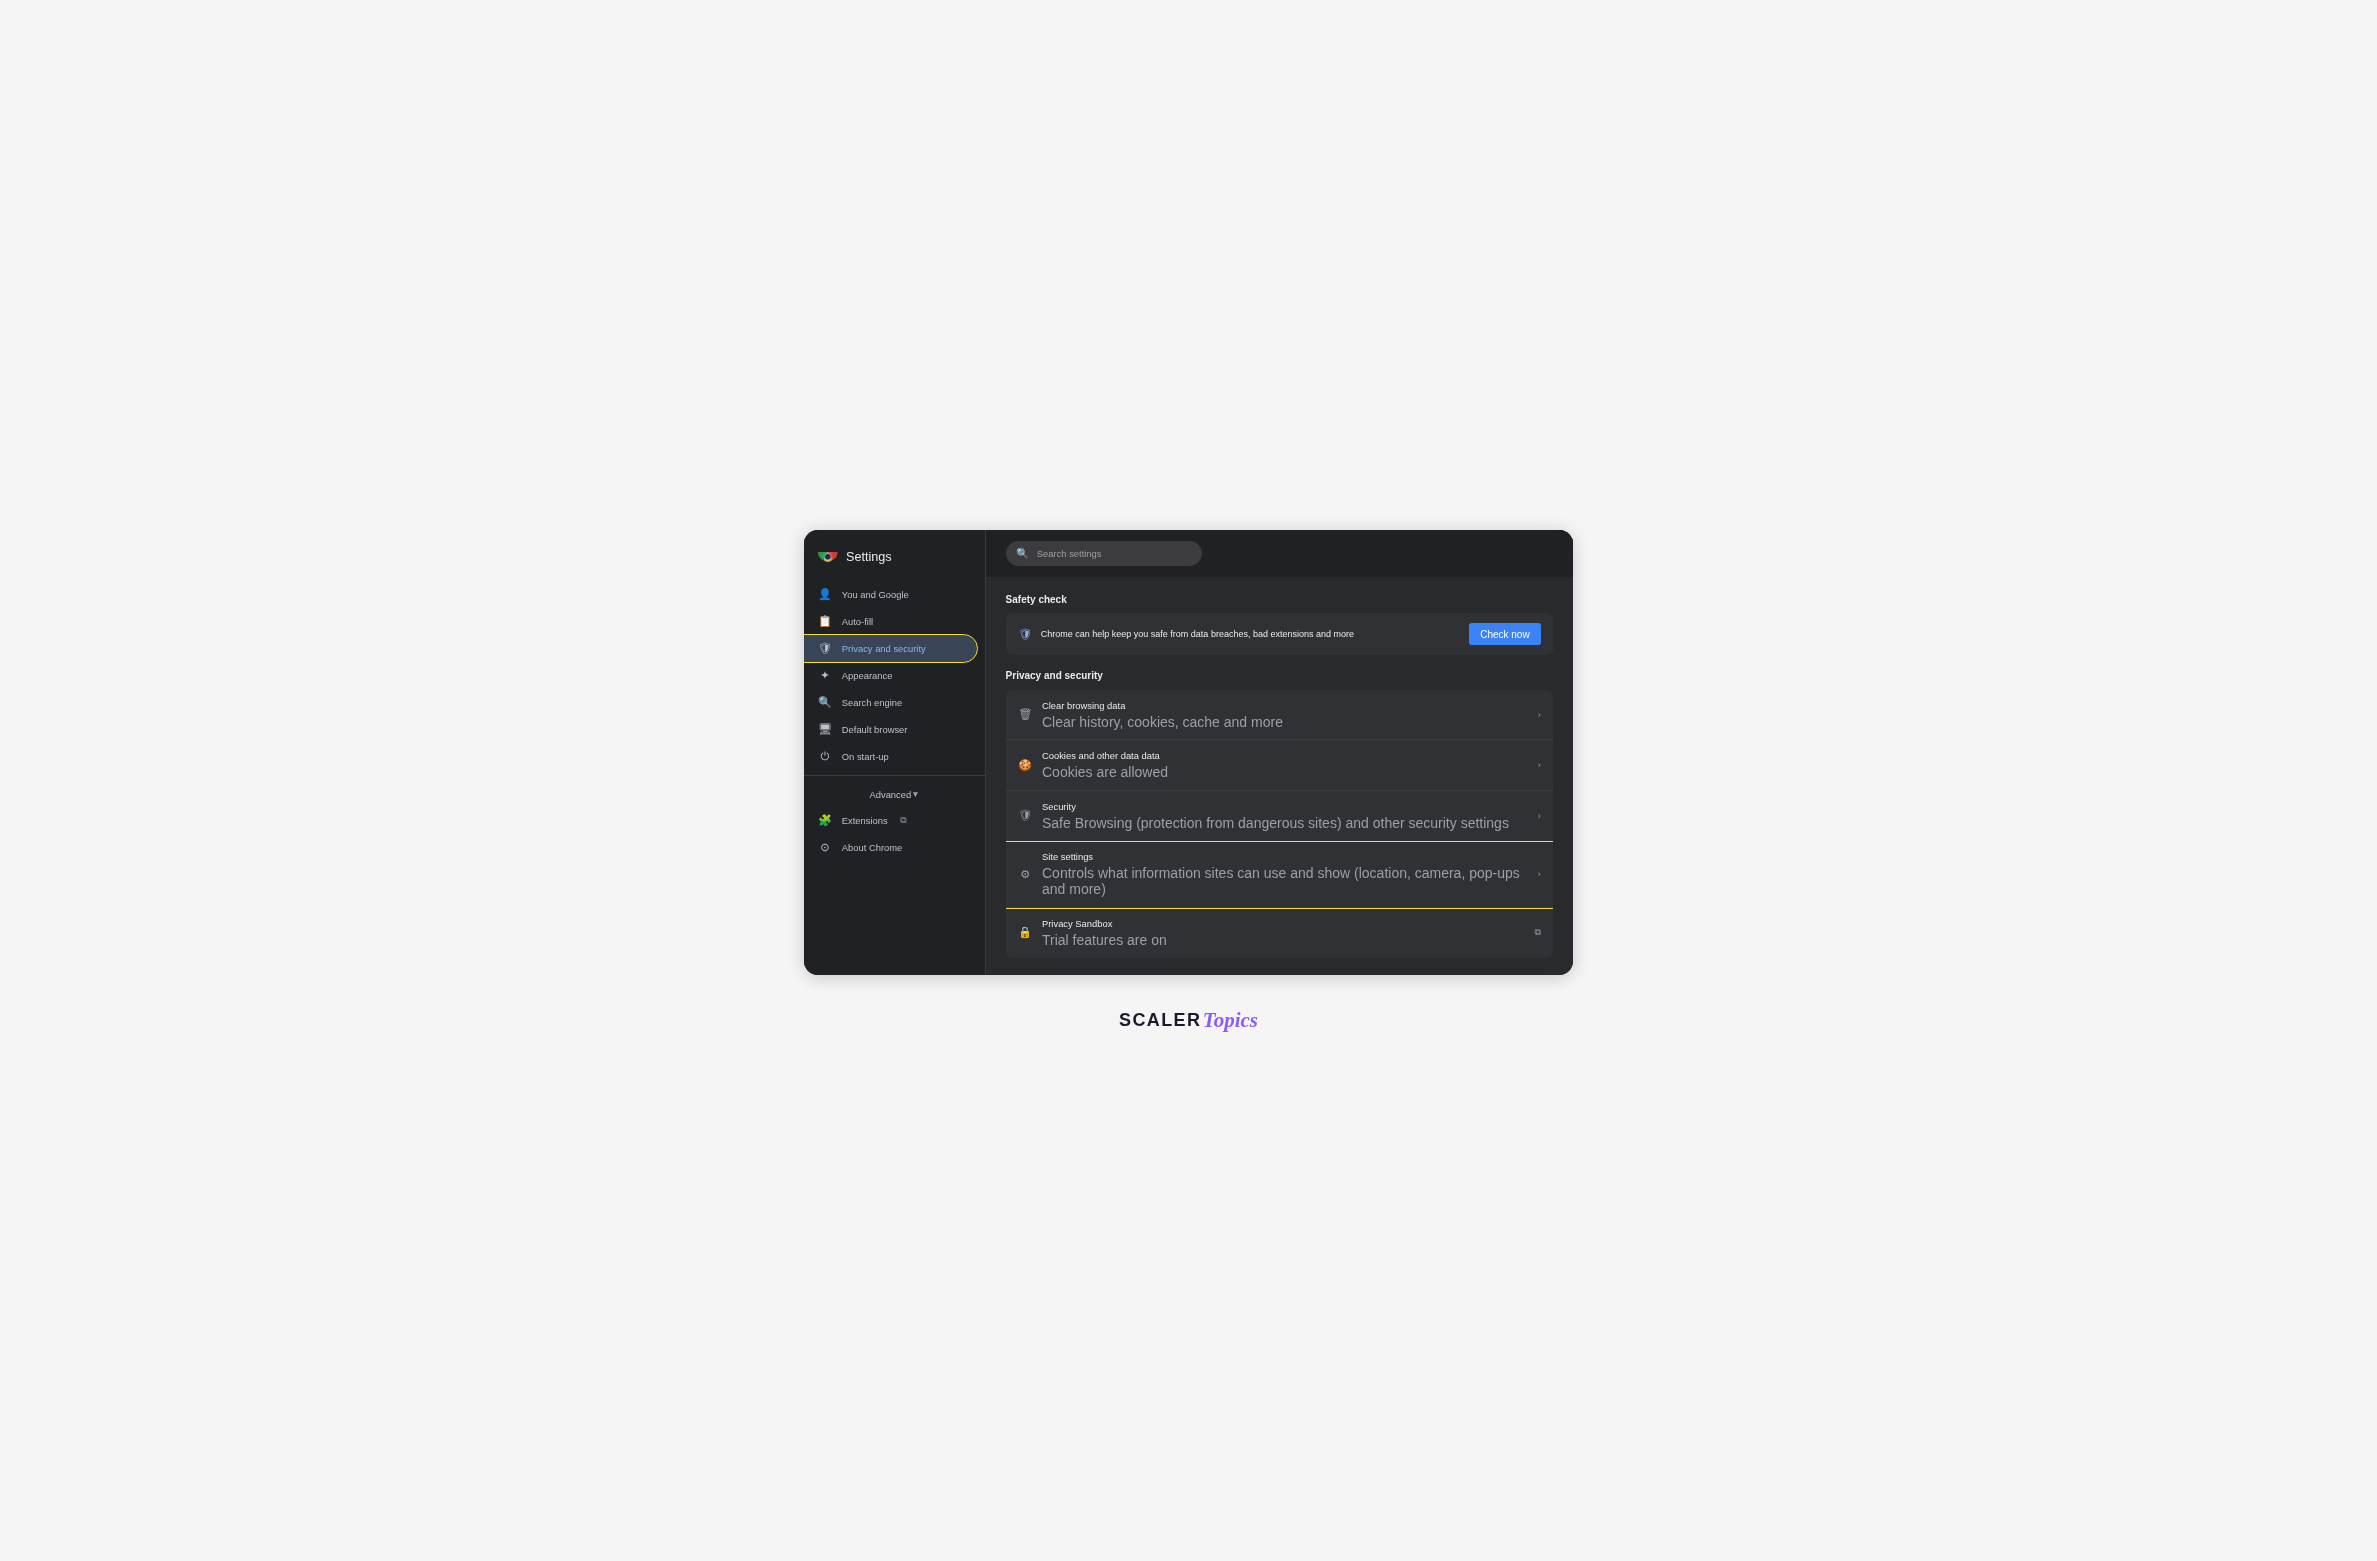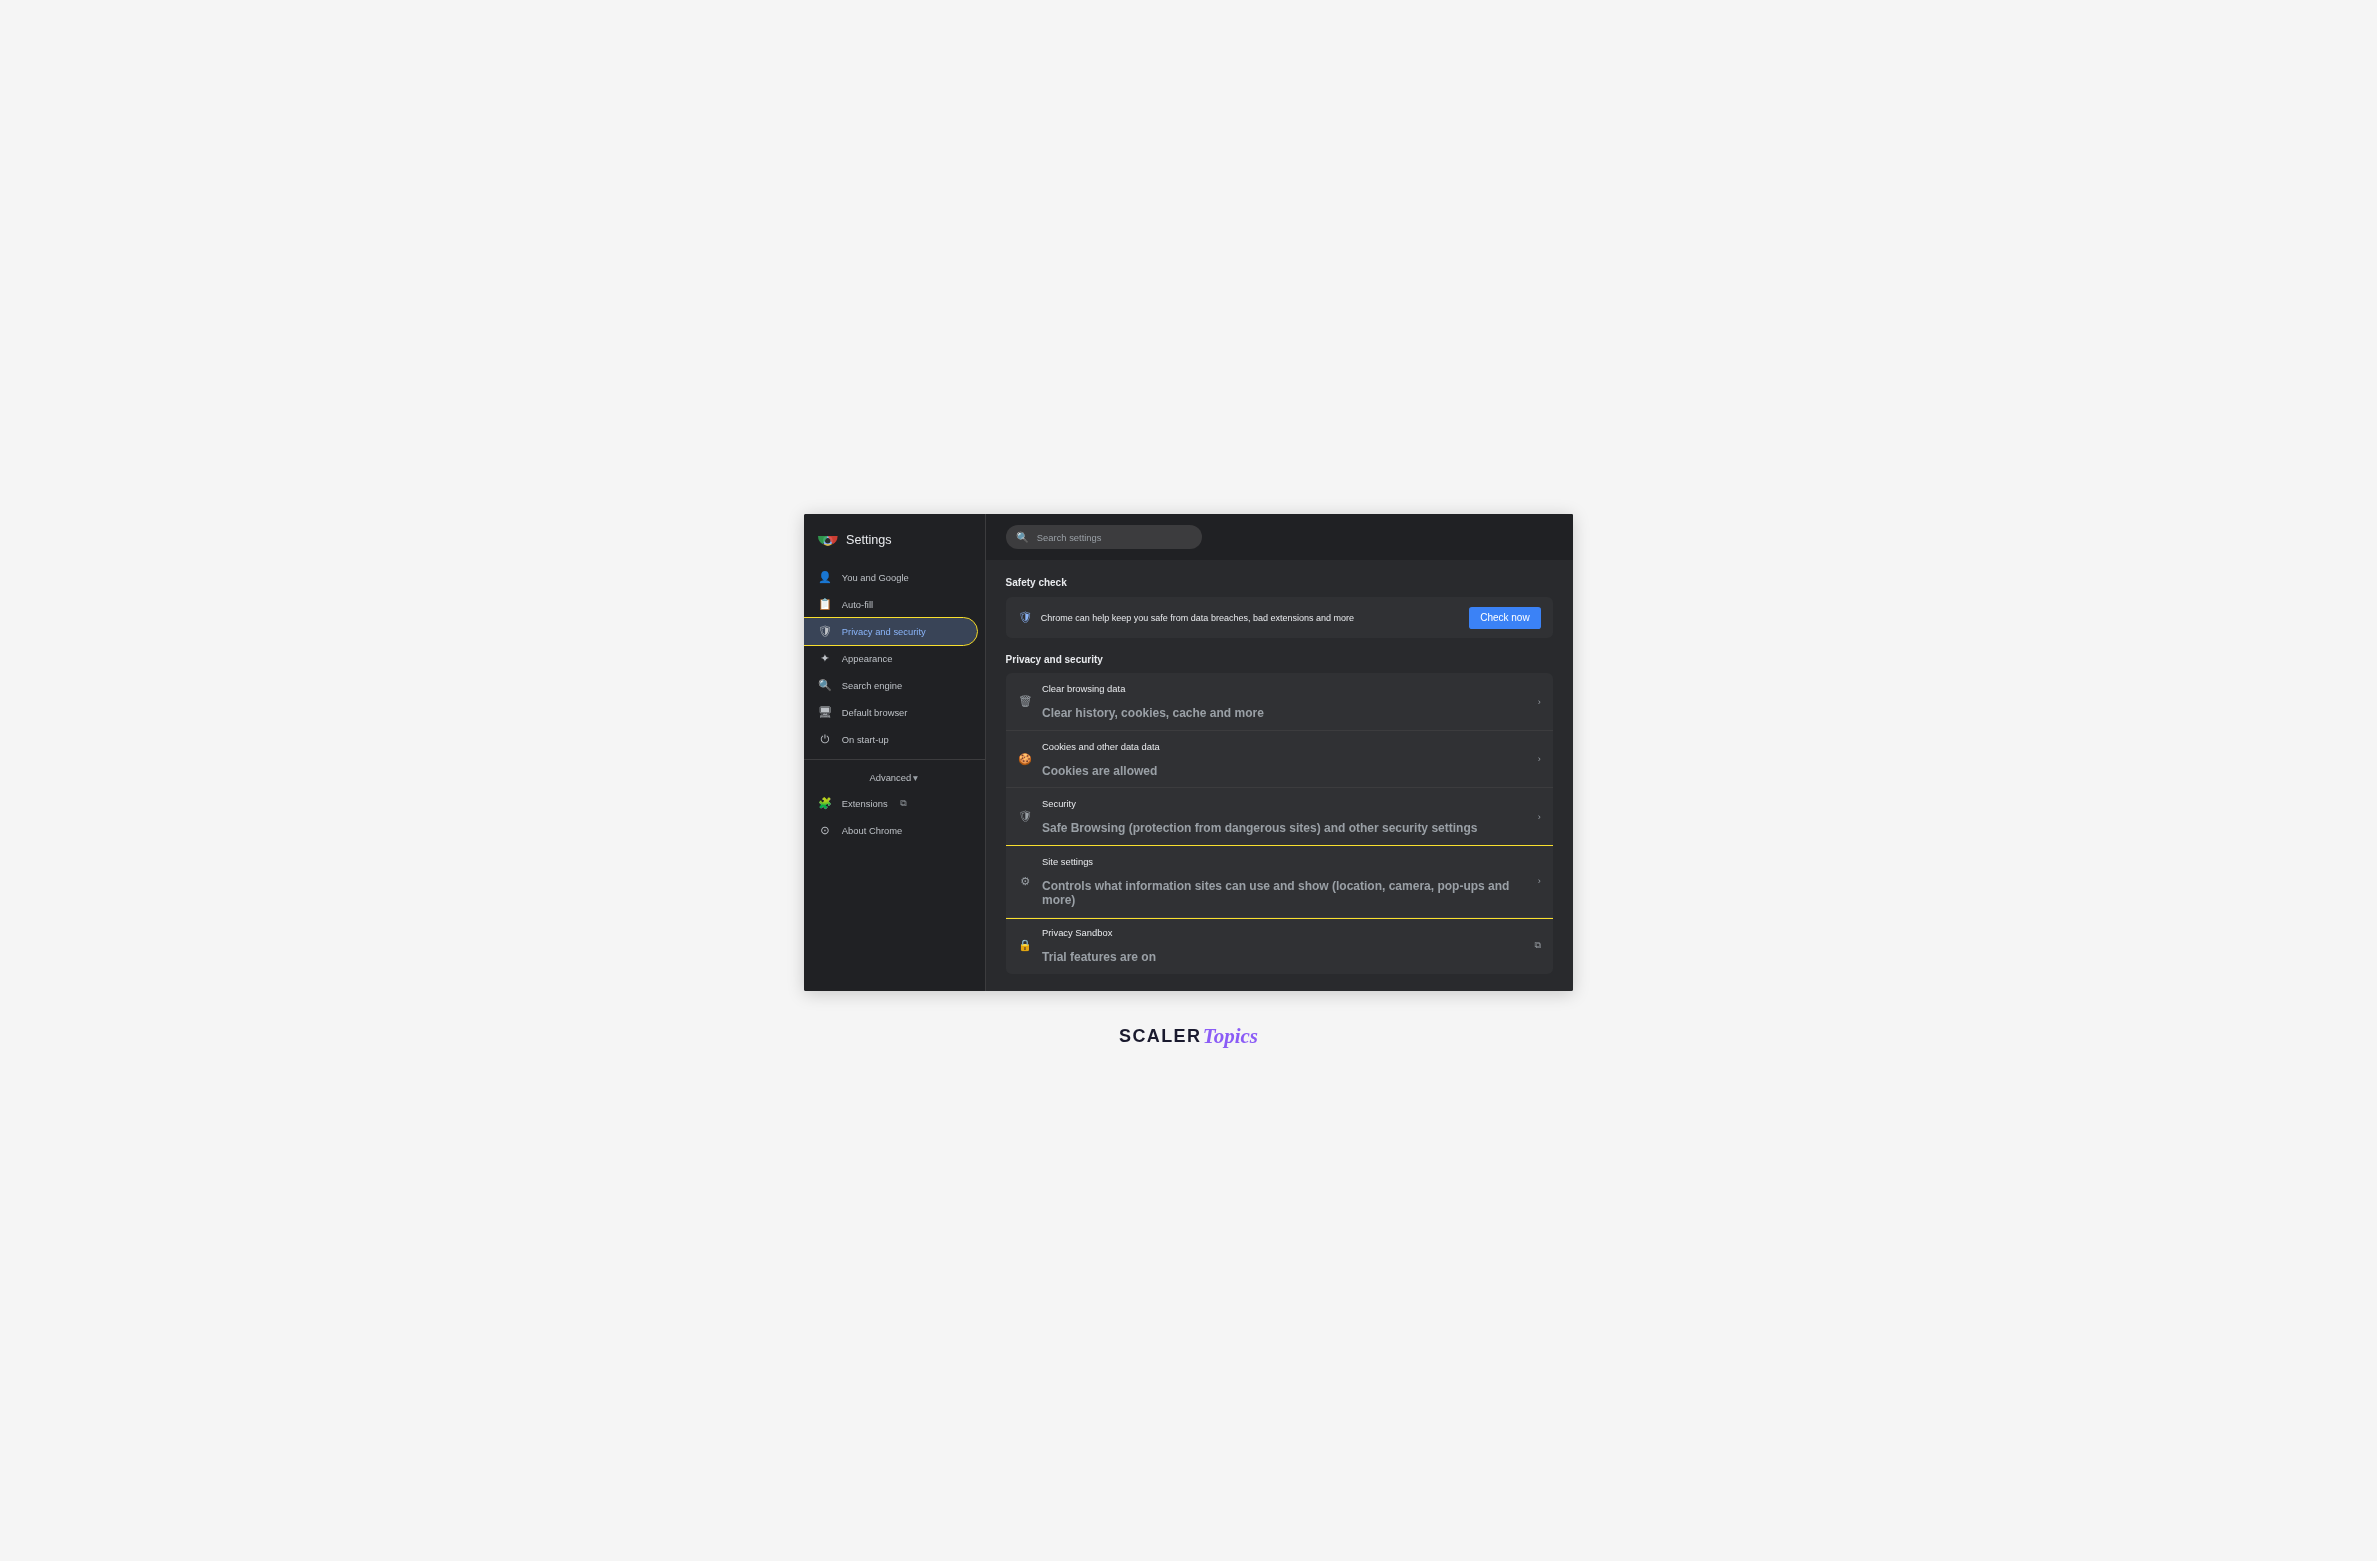--- a/index.html
+++ b/index.html
@@ -10,21 +10,21 @@
       flex-direction: column;
       align-items: center;
       justify-content: center;
       min-height: 100vh;
       padding: 28px 0;
     }
 
     .browser-window {
       width: 769px;
       background: #202124;
-      border-radius: 2px;
+      border-radius: 14px;
       overflow: hidden;
       box-shadow: 0 2.8px 17px rgba(0,0,0,0.18);
     }
 
     .settings-layout {
       display: flex;
       min-height: 377px;
     }
 
     
@@ -226,23 +226,22 @@
     }
 
     .item-title {
       color: #e8eaed;
       font-size: 9.4px;
       font-weight: 400;
     }
 
     .item-subtitle {
       color: #9aa0a6;
-      font-size: 12px;
-      margin-top: 12px;
-      font-weight: bold;
+      font-size: 14px;
+      margin-top: 3px;
     }
 
     .item-arrow {
       color: #9aa0a6;
       font-size: 9px;
     }
 
     .item-external {
       color: #9aa0a6;
       font-size: 9px;

